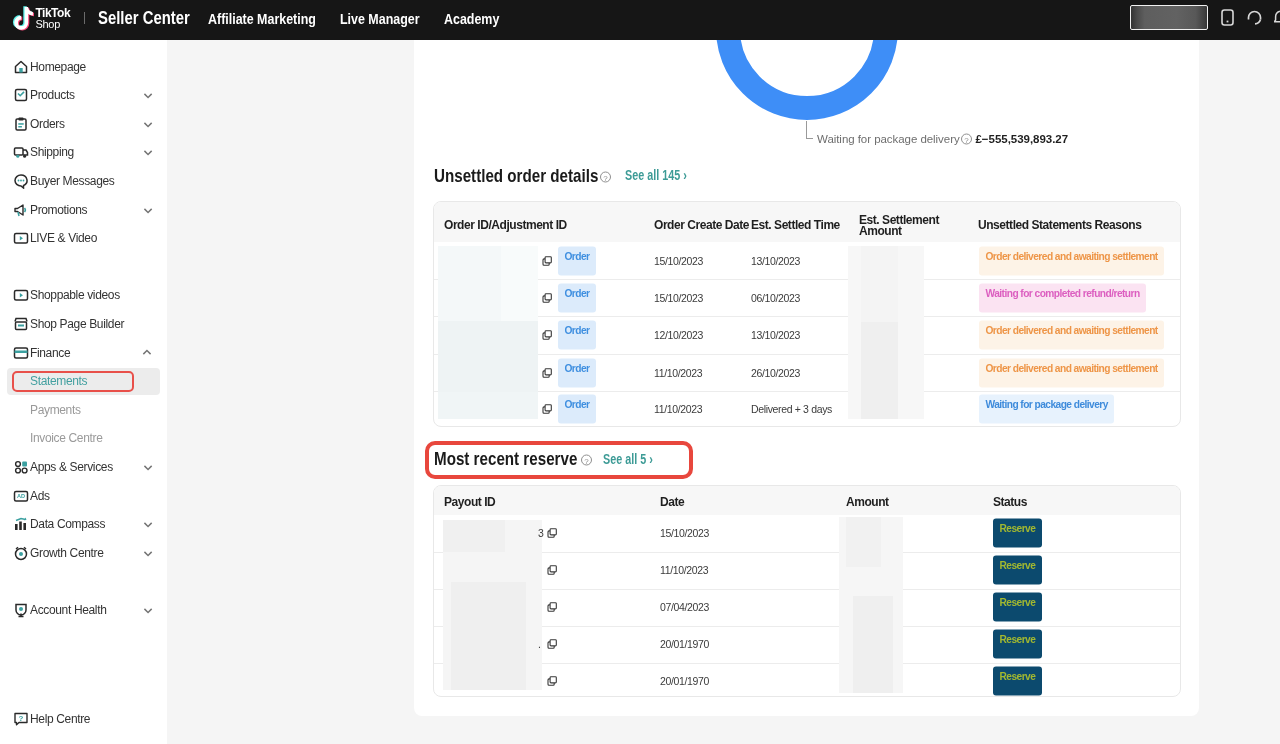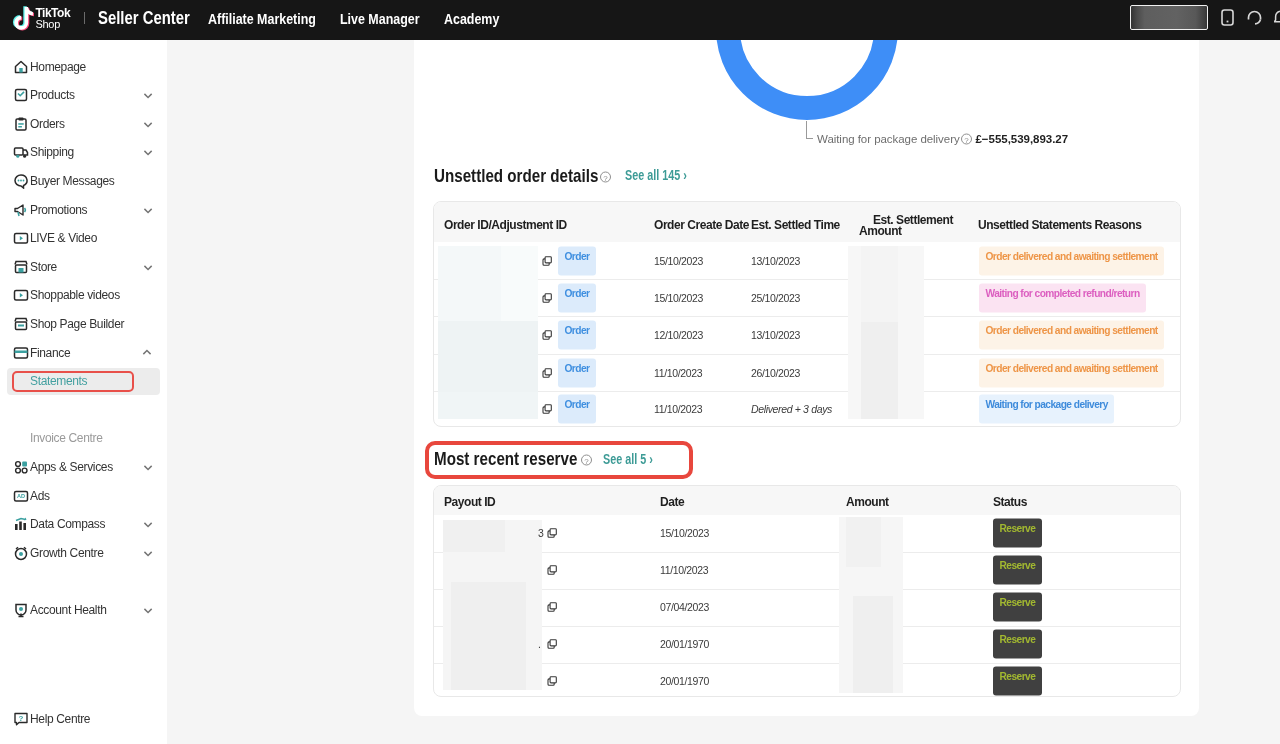--- a/index.html
+++ b/index.html
@@ -20,21 +20,21 @@
 #card { position:absolute; left:247px; top:0; width:785px; height:676px; background:#fff; border-radius:0 0 8px 8px; overflow:hidden; }
 .tbl { position:absolute; background:#fff; border:1px solid #e8e8e8; border-radius:8px; overflow:hidden; }
 .thead { position:absolute; left:0; top:0; width:100%; background:#f7f7f7; }
 .th { position:absolute; font-size:12px; font-weight:700; color:#1f1f1f; letter-spacing:-0.45px; white-space:nowrap; }
 .td { position:absolute; font-size:10.5px; color:#3b3b3b; letter-spacing:-0.35px; white-space:nowrap; transform:translateY(-50%); }
 .rowsep { position:absolute; height:1px; background:#ececec; left:0; width:100%; }
 .tag { position:absolute; transform:translateY(-50%); font-size:10.2px; font-weight:700; letter-spacing:-0.55px; border-radius:3px; line-height:19px; height:29px; padding:0 6.5px; white-space:nowrap; }
 .tag-orange { background:#fdf3e7; color:#ee9547; }
 .tag-pink { background:#fbe3f2; color:#dc5fc0; }
 .tag-blue { background:#e7f2fd; color:#3e8bdb; }
-.tag-green { background:#404040; color:#a2b830; }
+.tag-green { background:#0c4a6e; color:#a2b830; }
 .tag-order { background:#dcebfb; color:#3f8fe0; }
 .blob { position:absolute; }
 .cicon { position:absolute; width:11px; height:11px; transform:translateY(-50%); }
 .h2t { position:absolute; font-size:18.5px; font-weight:700; color:#1b1b1b; letter-spacing:0; white-space:nowrap; transform-origin:left center; transform:translateY(-50%) scaleX(0.82); }
 .seelink { position:absolute; font-size:14px; font-weight:700; color:#3d9b96; letter-spacing:0; white-space:nowrap; transform-origin:left center; transform:translateY(-50%) scaleX(0.77); }
 .qm { position:absolute; transform:translateY(-50%); width:11px; height:11px; border:1px solid #8f8f8f; border-radius:50%; color:#8f8f8f; font-size:8px; line-height:11px; text-align:center; font-weight:400; }
 </style>
 </head>
 <body>
 <div id="stage">
@@ -54,21 +54,21 @@
 
   <div class="h2t" style="left:19.5px;top:135.6px;">Unsettled order details</div>
   <div class="qm" style="left:186px;top:136.6px;">?</div>
   <div class="seelink" style="left:210.8px;top:135.2px;">See all 145 ›</div>
 
   <div class="tbl" style="left:19px;top:161px;width:748px;height:226px;">
     <div class="thead" style="height:40px;"></div>
     <div class="th" style="left:10px;top:16px;">Order ID/Adjustment ID</div>
     <div class="th" style="left:220px;top:16px;">Order Create Date</div>
     <div class="th" style="left:317px;top:16px;">Est. Settled Time</div>
-    <div class="th" style="left:439px;top:10.5px;">Est. Settlement</div>
+    <div class="th" style="left:425px;top:10.5px;">Est. Settlement</div>
     <div class="th" style="left:425px;top:21.5px;">Amount</div>
     <div class="th" style="left:544px;top:16px;">Unsettled Statements Reasons</div>
 
     <div class="rowsep" style="top:76.5px;"></div>
     <div class="rowsep" style="top:114px;"></div>
     <div class="rowsep" style="top:151.5px;"></div>
     <div class="rowsep" style="top:189px;"></div>
 
     <div class="blob" style="left:4px;top:44px;width:100px;height:173px;background:#f4f8f9;"></div>
     <div class="blob" style="left:67px;top:44px;width:37px;height:75px;background:#f8fbfb;"></div>
@@ -87,21 +87,21 @@
             <div class="tag tag-order" style="left:124px;top:58.5px;">Order</div>
             <div class="td" style="left:220px;top:58.5px;">15/10/2023</div>
             <div class="td" style="left:317px;top:58.5px;">13/10/2023</div>
             <div class="tag tag-orange" style="left:545px;top:58.5px;">Order delivered and awaiting settlement</div>
             <svg class="cicon" style="left:108px;top:95.7px;width:10px;height:10px;" viewBox="0 0 10 10">
               <rect x="3.1" y="0.7" width="6.2" height="6.2" rx="0.9" fill="none" stroke="#383838" stroke-width="1.1"></rect>
               <path d="M3.1 2.9 L2 2.9 A1 1 0 0 0 1 3.9 L1 8.2 A1 1 0 0 0 2 9.2 L6.2 9.2 A1 1 0 0 0 7.2 8.2 L7.2 6.9" fill="none" stroke="#383838" stroke-width="1.1"></path>
             </svg>
             <div class="tag tag-order" style="left:124px;top:95.7px;">Order</div>
             <div class="td" style="left:220px;top:95.7px;">15/10/2023</div>
-            <div class="td" style="left:317px;top:95.7px;">25/10/2023</div>
+            <div class="td" style="left:317px;top:95.7px;">06/10/2023</div>
             <div class="tag tag-pink" style="left:545px;top:95.7px;">Waiting for completed refund/return</div>
             <svg class="cicon" style="left:108px;top:133.3px;width:10px;height:10px;" viewBox="0 0 10 10">
               <rect x="3.1" y="0.7" width="6.2" height="6.2" rx="0.9" fill="none" stroke="#383838" stroke-width="1.1"></rect>
               <path d="M3.1 2.9 L2 2.9 A1 1 0 0 0 1 3.9 L1 8.2 A1 1 0 0 0 2 9.2 L6.2 9.2 A1 1 0 0 0 7.2 8.2 L7.2 6.9" fill="none" stroke="#383838" stroke-width="1.1"></path>
             </svg>
             <div class="tag tag-order" style="left:124px;top:133.3px;">Order</div>
             <div class="td" style="left:220px;top:133.3px;">12/10/2023</div>
             <div class="td" style="left:317px;top:133.3px;">13/10/2023</div>
             <div class="tag tag-orange" style="left:545px;top:133.3px;">Order delivered and awaiting settlement</div>
             <svg class="cicon" style="left:108px;top:170.9px;width:10px;height:10px;" viewBox="0 0 10 10">
@@ -111,21 +111,21 @@
             <div class="tag tag-order" style="left:124px;top:170.9px;">Order</div>
             <div class="td" style="left:220px;top:170.9px;">11/10/2023</div>
             <div class="td" style="left:317px;top:170.9px;">26/10/2023</div>
             <div class="tag tag-orange" style="left:545px;top:170.9px;">Order delivered and awaiting settlement</div>
             <svg class="cicon" style="left:108px;top:207.4px;width:10px;height:10px;" viewBox="0 0 10 10">
               <rect x="3.1" y="0.7" width="6.2" height="6.2" rx="0.9" fill="none" stroke="#383838" stroke-width="1.1"></rect>
               <path d="M3.1 2.9 L2 2.9 A1 1 0 0 0 1 3.9 L1 8.2 A1 1 0 0 0 2 9.2 L6.2 9.2 A1 1 0 0 0 7.2 8.2 L7.2 6.9" fill="none" stroke="#383838" stroke-width="1.1"></path>
             </svg>
             <div class="tag tag-order" style="left:124px;top:207.4px;">Order</div>
             <div class="td" style="left:220px;top:207.4px;">11/10/2023</div>
-            <div class="td" style="left:317px;top:207.4px;font-style:italic;">Delivered + 3 days</div>
+            <div class="td" style="left:317px;top:207.4px;">Delivered + 3 days</div>
             <div class="tag tag-blue" style="left:545px;top:207.4px;">Waiting for package delivery</div>
           </div>
   </div>
 
   <div class="abs" style="left:10.5px;top:401px;width:268px;height:38px;border:4px solid #e8473d;border-radius:10px;"></div>
   <div class="h2t" style="left:19.5px;top:419.4px;">Most recent reserve</div>
   <div class="qm" style="left:167px;top:420.1px;">?</div>
   <div class="seelink" style="left:188.8px;top:419.2px;">See all 5 ›</div>
 
   <div class="tbl" style="left:19px;top:445px;width:748px;height:212px;">
@@ -281,31 +281,20 @@
           <path d="M2.2 4 L5.5 7.2 L8.8 4" fill="none" stroke="#757575" stroke-width="1.35"></path>
         </svg>
       </div>
       <div class="mi" style="top:184.2px;">
         <svg class="ic" viewBox="0 0 16 16">
           <rect x="1.5" y="3.5" width="13" height="9.5" rx="1.5" fill="none" stroke="#2a2a2a" stroke-width="1.5"></rect>
           <path d="M6.8 6 L10 8.2 L6.8 10.4 Z" fill="#3ba0a0"></path>
         </svg>
         <div class="tx" style="color:#333;">LIVE &amp; Video</div>
       </div>
-      <div class="mi" style="top:212.8px;">
-        <svg class="ic" viewBox="0 0 16 16">
-          <rect x="2.5" y="6" width="11" height="7.5" rx="1" fill="none" stroke="#2a2a2a" stroke-width="1.5"></rect>
-          <path d="M2 5.5 L3 2.5 L13 2.5 L14 5.5" fill="none" stroke="#2a2a2a" stroke-width="1.5"></path>
-          <rect x="5.5" y="9" width="5" height="4.5" fill="#3ba0a0"></rect>
-        </svg>
-        <div class="tx" style="color:#333;">Store</div>
-        <svg class="ch" viewBox="0 0 10 10">
-          <path d="M2.2 4 L5.5 7.2 L8.8 4" fill="none" stroke="#757575" stroke-width="1.35"></path>
-        </svg>
-      </div>
       <div class="mi" style="top:241.4px;">
         <svg class="ic" viewBox="0 0 16 16">
           <rect x="1.5" y="3.5" width="13" height="9.5" rx="1.5" fill="none" stroke="#2a2a2a" stroke-width="1.5"></rect>
           <path d="M6.8 6 L10 8.2 L6.8 10.4 Z" fill="#3ba0a0"></path>
         </svg>
         <div class="tx" style="color:#333;">Shoppable videos</div>
       </div>
       <div class="mi" style="top:270.0px;">
         <svg class="ic" viewBox="0 0 16 16">
           <rect x="2.5" y="6" width="11" height="7.5" rx="1" fill="none" stroke="#2a2a2a" stroke-width="1.5"></rect>
@@ -321,20 +310,23 @@
         </svg>
         <div class="tx" style="color:#333;">Finance</div>
         <svg class="ch" style="transform:translateY(-50%) rotate(180deg);" viewBox="0 0 10 10">
           <path d="M2.2 4 L5.5 7.2 L8.8 4" fill="none" stroke="#757575" stroke-width="1.35"></path>
         </svg>
       </div>
       <div class="mi" style="top:327.2px;">
         <div style="position:absolute;left:7px;top:1px;width:153px;height:26.5px;background:#ececec;border-radius:4px;"></div>
         <div style="position:absolute;left:12px;top:4.2px;width:122px;height:21px;border:2.5px solid #e8504a;border-radius:5px;"></div>
         <div class="tx" style="color:#43a0a0;">Statements</div>
+      </div>
+      <div class="mi" style="top:355.8px;">
+        <div class="tx" style="color:#9a9a9a;">Payments</div>
       </div>
       <div class="mi" style="top:384.4px;">
         <div class="tx" style="color:#9a9a9a;">Invoice Centre</div>
       </div>
       <div class="mi" style="top:413.0px;">
         <svg class="ic" viewBox="0 0 16 16">
           <circle cx="5" cy="5" r="2.4" fill="none" stroke="#2a2a2a" stroke-width="1.4"></circle>
           <rect x="9.2" y="2.6" width="4.8" height="4.8" rx="1" fill="#3ba0a0"></rect>
           <circle cx="5" cy="11.5" r="2.4" fill="none" stroke="#2a2a2a" stroke-width="1.4"></circle>
           <circle cx="11.6" cy="11.5" r="2.4" fill="none" stroke="#2a2a2a" stroke-width="1.4"></circle>

